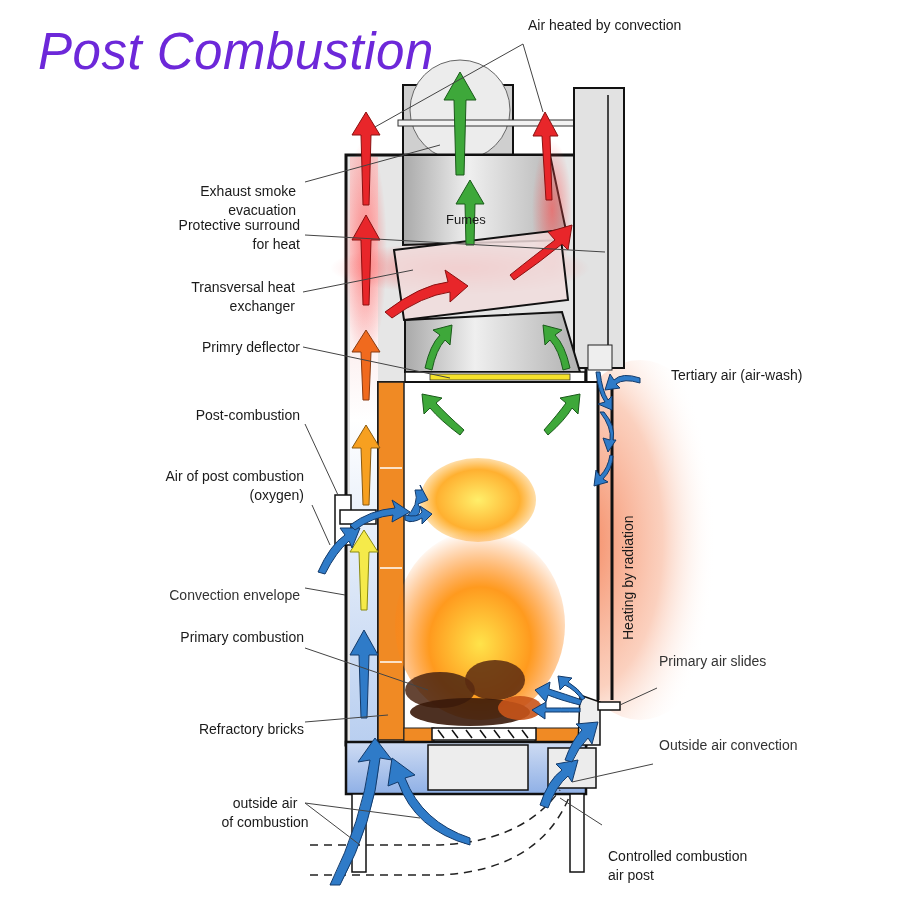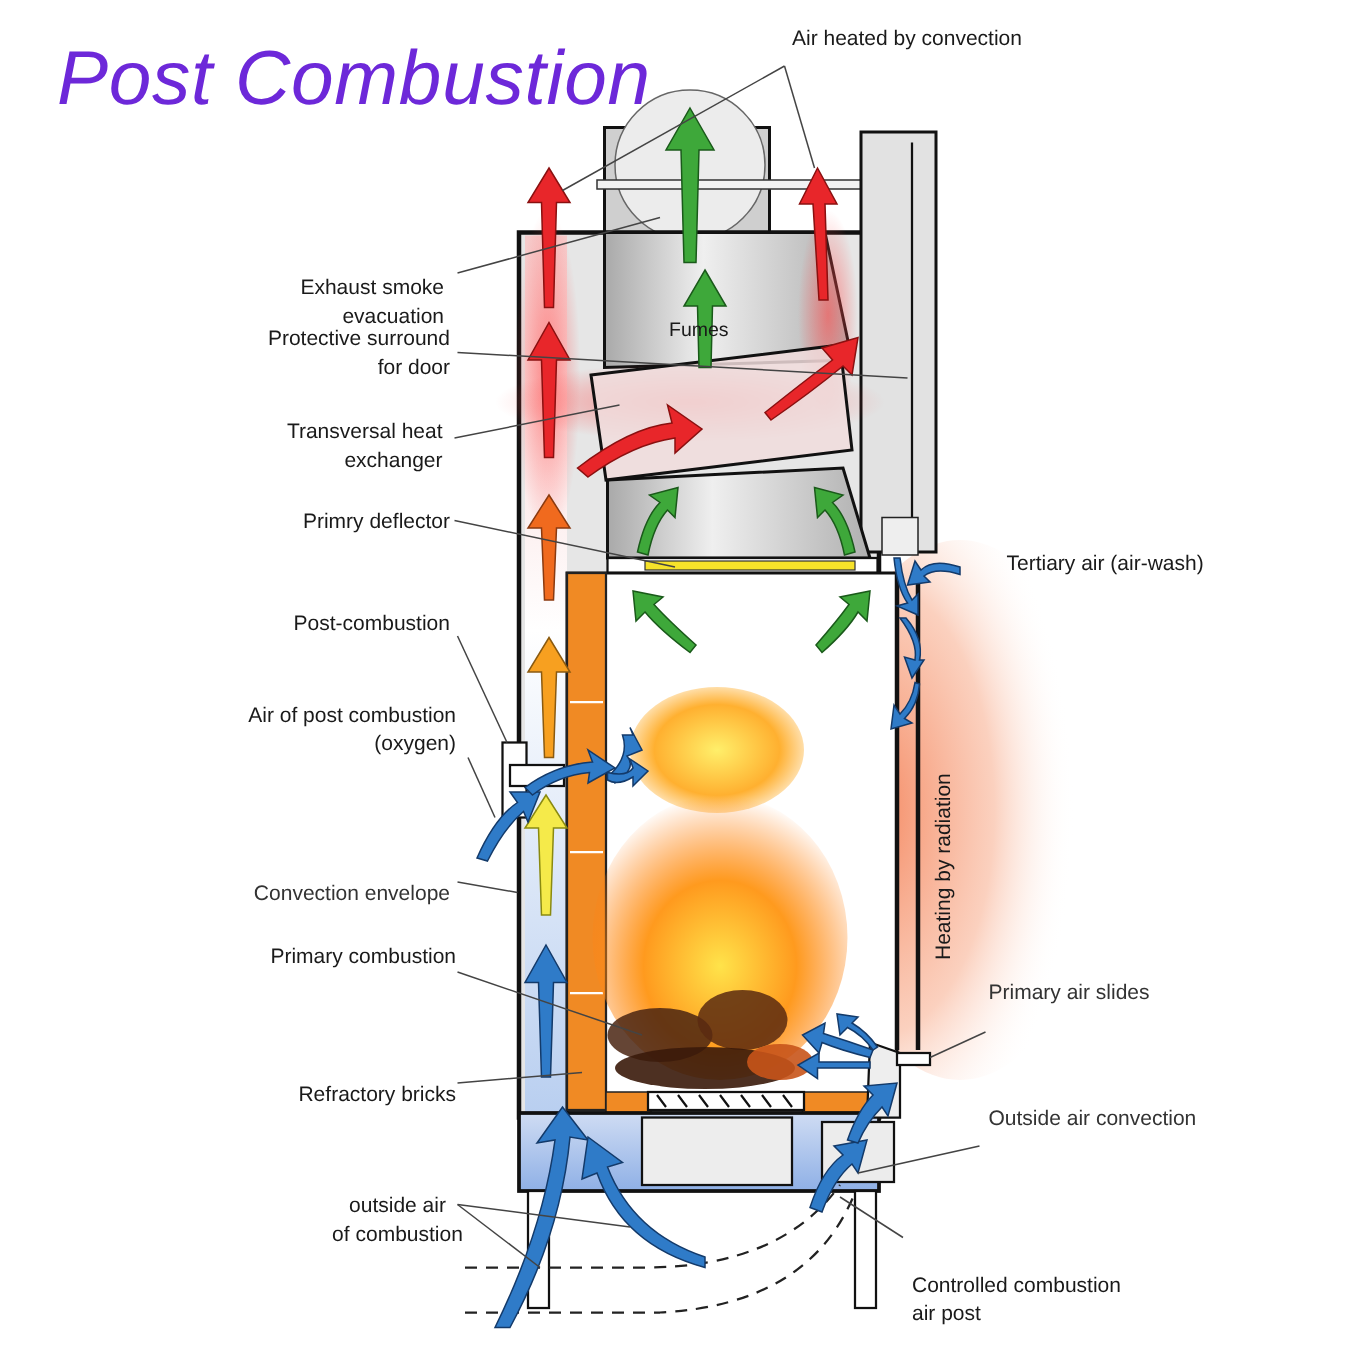--- a/index.html
+++ b/index.html
@@ -187,21 +187,21 @@
 
 <div class="lbl" style="left:528px; top:16px;">Air heated by convection</div>
 
 <div class="lbl r" style="right:604px; top:162px;margin-top:20px;">
   <div>Exhaust smoke</div>
   <div>evacuation</div>
 </div>
 
 <div class="lbl r" style="right:600px; top:216px;">
   <div>Protective surround</div>
-  <div>for door</div>
+  <div>for heat</div>
 </div>
 
 <div class="lbl r" style="right:605px; top:278px;margin-left:44px;">
   <div>Transversal heat</div>
   <div>exchanger</div>
 </div>
 
 <div class="lbl r" style="right:600px; top:338px;">Primry deflector</div>
 
 <div class="lbl r" style="right:600px; top:406px;">Post-combustion</div>

